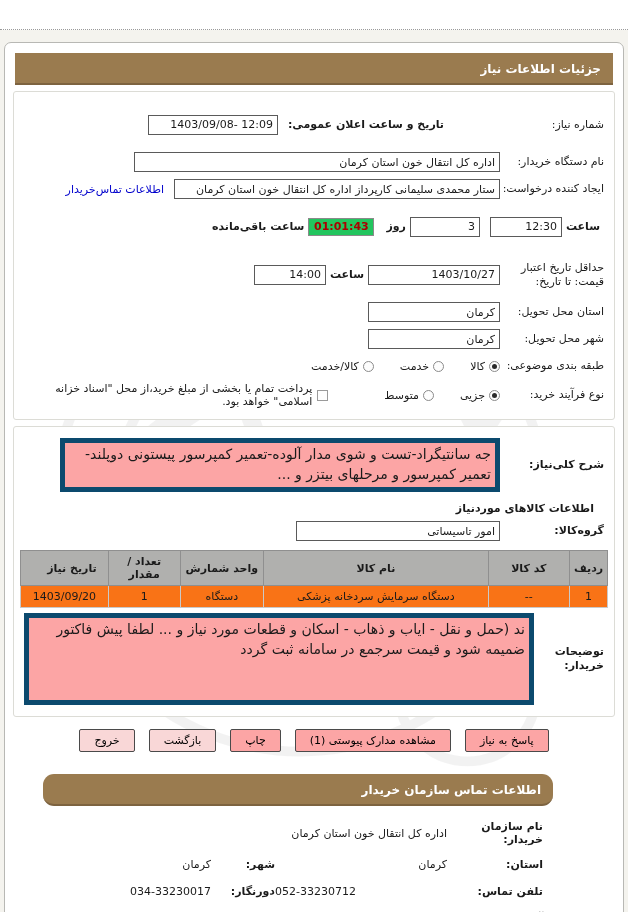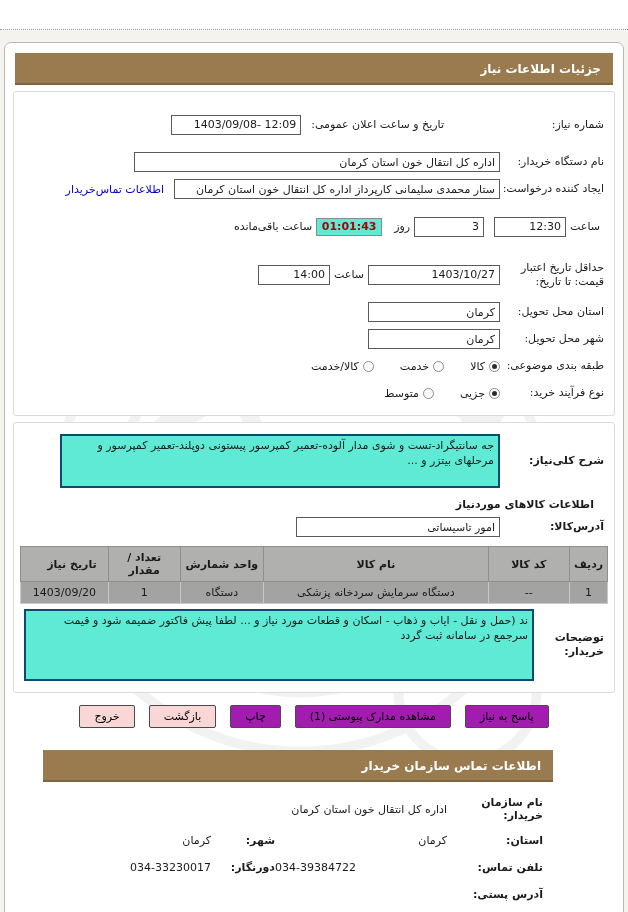--- a/index.html
+++ b/index.html
@@ -30,60 +30,60 @@
     height: 32px; line-height: 32px;
     background: #9a7b4f;
     color: #ffffff; font-weight: bold; font-size: 12px;
     padding: 0 12px;
     margin: 10px 10px 0 10px;
     border-bottom: 2px solid #7d6340;
   }
   .box { border: 1px solid #dcdcd6; border-radius: 3px; margin: 6px 8px; padding: 6px 6px; background: #fff; }
   .frow { display: flex; align-items: center; margin: 5px 4px; min-height: 22px; }
   .lbl { width: 104px; flex: 0 0 104px; line-height: 1.25; }
-  .inlbl { margin: 15px 4px; }
+  .inlbl { margin: 15px 4px; font-weight: bold; }
   .inp {
     border: 1px solid #5a5a5a; background: #fff; height: 20px;
     display: flex; align-items: center; padding: 0 4px; overflow: hidden; white-space: nowrap;
   }
   .num { direction: ltr; justify-content: flex-end; }
   .w-need { width: 134px; } .w-ann { width: 130px; margin-right: 6px; }
   .w-wide { width: 366px; } .w-creator { width: 326px; }
   .w-date { width: 132px; } .w-time { width: 72px; } .w-days { width: 70px; margin-right: 10px; }
   .timer {
     width: 66px; height: 18px; margin-right: 8px;
-    background: #5eead4; border: 1px solid #8a8a8a;
+    background: #22c55e; border: 1px solid #8a8a8a;
     color: #aa0000; font-weight: bold; font-size: 11px;
     display: flex; align-items: center; justify-content: center; direction: ltr;
   }
   .link { color: #0000cc; margin-right: 10px; cursor: pointer; white-space: nowrap; }
   .radio { width: 11px; height: 11px; border: 1px solid #8a8a8a; border-radius: 50%; background: #fdfdfd; display: inline-block; margin-left: 4px; flex: 0 0 11px; }
   .radio.sel { position: relative; }
   .radio.sel::after { content: ""; position: absolute; width: 5px; height: 5px; background: #2b2b2b; border-radius: 50%; top: 2px; left: 2px; }
   .ropt { display: flex; align-items: center; margin-left: 26px; }
   .chk { width: 11px; height: 11px; border: 1px solid #9a9a9a; background: #fdfdfd; display: inline-block; margin-left: 5px; flex: 0 0 11px; }
   .area {
-    border: 2px solid #0c4a6e; background: #5eead4; padding: 2px 4px;
-    font-size: 11px; line-height: 1.4; overflow: hidden;
+    border: 5px solid #0c4a6e; background: #fca5a5; padding: 2px 4px;
+    font-size: 14px; line-height: 1.4; overflow: hidden;
   }
   .desc-area { width: 440px; height: 54px; }
-  .notes-area { width: 532px; height: 72px; }
+  .notes-area { width: 532px; height: 92px; }
   .bold { font-weight: bold; }
   .goods-title { font-weight: bold; margin: 10px 14px 4px; }
   table.goods { border-collapse: collapse; margin: 8px auto 4px; width: 588px; font-size: 11px; }
   table.goods th { background: #b0b0ae; border: 1px solid #8f8f8f; font-weight: bold; padding: 4px 2px; }
-  table.goods td { background: #a3a3a3; border: 1px solid #c9c9c9; padding: 4px 2px; text-align: center; }
+  table.goods td { background: #f97316; border: 1px solid #c9c9c9; padding: 4px 2px; text-align: center; }
   .btn-row { display: flex; justify-content: center; align-items: center; gap: 14px; margin: 12px 0 4px; }
   .btn {
     height: 23px; border: 1px solid #4a4a4a; font-size: 11px; font-family: inherit;
     padding: 0 14px; cursor: pointer; border-radius: 2px;
   }
-  .btn.green { background: #a21caf; text-align: right; }
+  .btn.green { background: #fca5a5; text-align: right; }
   .btn.pink { background: #f9d7d7; }
-  .bar2 { margin: 22px 70px 0 38px; }
+  .bar2 { margin: 22px 70px 0 38px; border-radius: 11px; }
   .crow { display: flex; align-items: center; margin: 9px 80px 9px 70px; min-height: 18px; }
   .clbl { font-weight: bold; width: 96px; flex: 0 0 96px; }
   .cval { width: 172px; }
   .clbl2 { font-weight: bold; width: 64px; flex: 0 0 64px; }
   .divider { border-top: 2px solid #666; margin: 16px 95px 14px 95px; }
   .ltr { direction: ltr; unicode-bidi: embed; }
 </style>
 </head>
 <body>
 
@@ -170,34 +170,38 @@
       <div class="frow">
         <span class="lbl">نوع فرآیند خرید:</span>
         <span class="ropt">
           <span class="radio sel"></span>
           <span>جزیی</span>
         </span>
         <span class="ropt">
           <span class="radio"></span>
           <span>متوسط</span>
         </span>
+        <span class="ropt" style="margin-right:30px;">
+          <span class="chk"></span>
+          <span>پرداخت تمام یا بخشی از مبلغ خرید،از محل "اسناد خزانه اسلامی" خواهد بود.</span>
+        </span>
       </div>
     </div>
 
     <div class="box">
 
       <div class="frow">
         <span class="lbl bold">شرح کلی‌نیاز:</span>
         <div class="area desc-area">جه سانتیگراد-تست و شوی مدار آلوده-تعمیر کمپرسور پیستونی دوپلند-تعمیر کمپرسور و مرحلهای بیتزر و ...</div>
       </div>
 
       <div class="goods-title">اطلاعات کالاهای موردنیاز</div>
 
       <div class="frow">
-        <span class="lbl bold">آدرس‌کالا:</span>
+        <span class="lbl bold">گروه‌کالا:</span>
         <span class="inp" style="width:204px;">امور تاسیساتی</span>
       </div>
 
       <table class="goods">
         <thead>
           <tr>
             <th style="width:38px;">ردیف</th>
             <th style="width:82px;">کد کالا</th>
             <th style="width:226px;">نام کالا</th>
             <th style="width:84px;">واحد شمارش</th>
@@ -239,21 +243,21 @@
         <span>اداره کل انتقال خون استان کرمان</span>
       </div>
       <div class="crow">
         <span class="clbl">استان:</span>
         <span class="cval">کرمان</span>
         <span class="clbl2">شهر:</span>
         <span>کرمان</span>
       </div>
       <div class="crow">
         <span class="clbl">تلفن تماس:</span>
-        <span class="cval ltr">034-39384722</span>
+        <span class="cval ltr">052-33230712</span>
         <span class="clbl2">دورنگار:</span>
         <span class="ltr">034-33230017</span>
       </div>
       <div class="crow">
         <span class="clbl">آدرس پستی:</span>
       </div>
       <div class="crow">
         <span class="clbl">کد پستی:</span>
         <span class="ltr">7616859979</span>
       </div>

